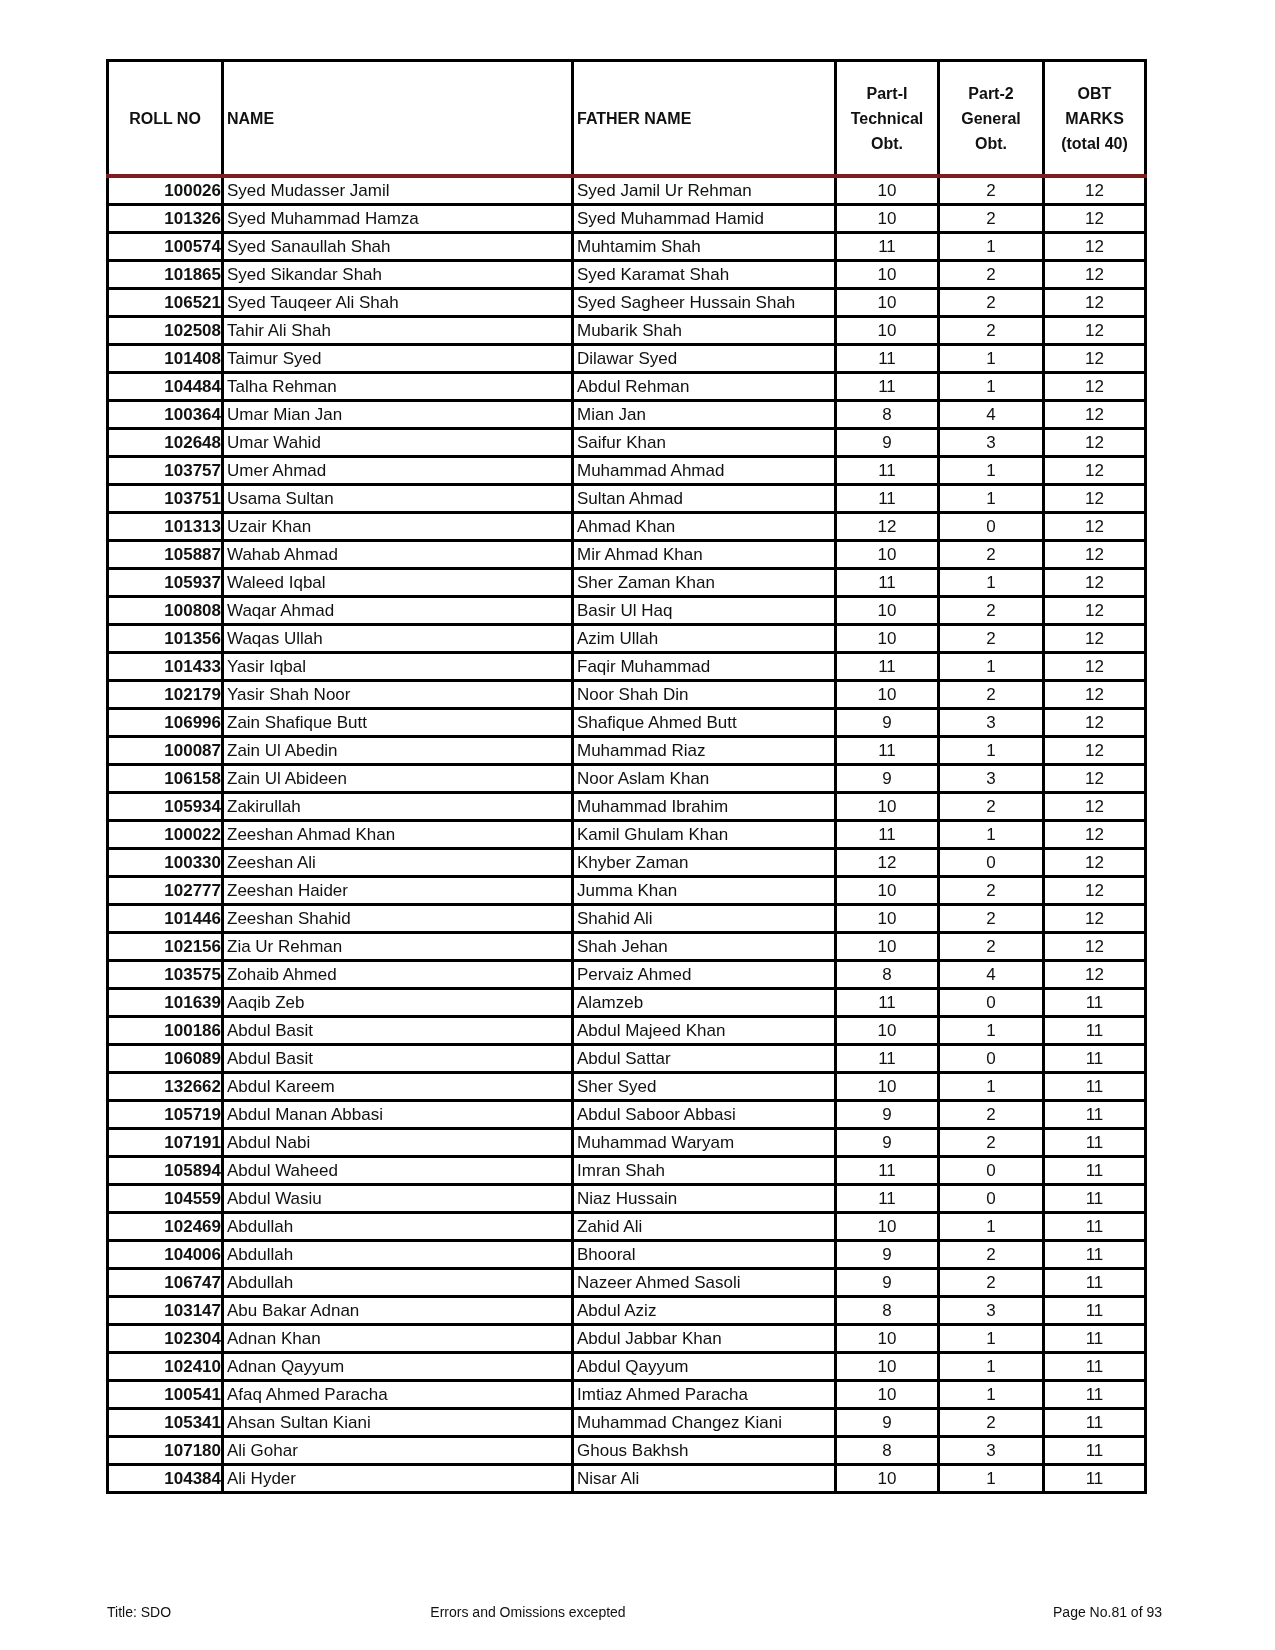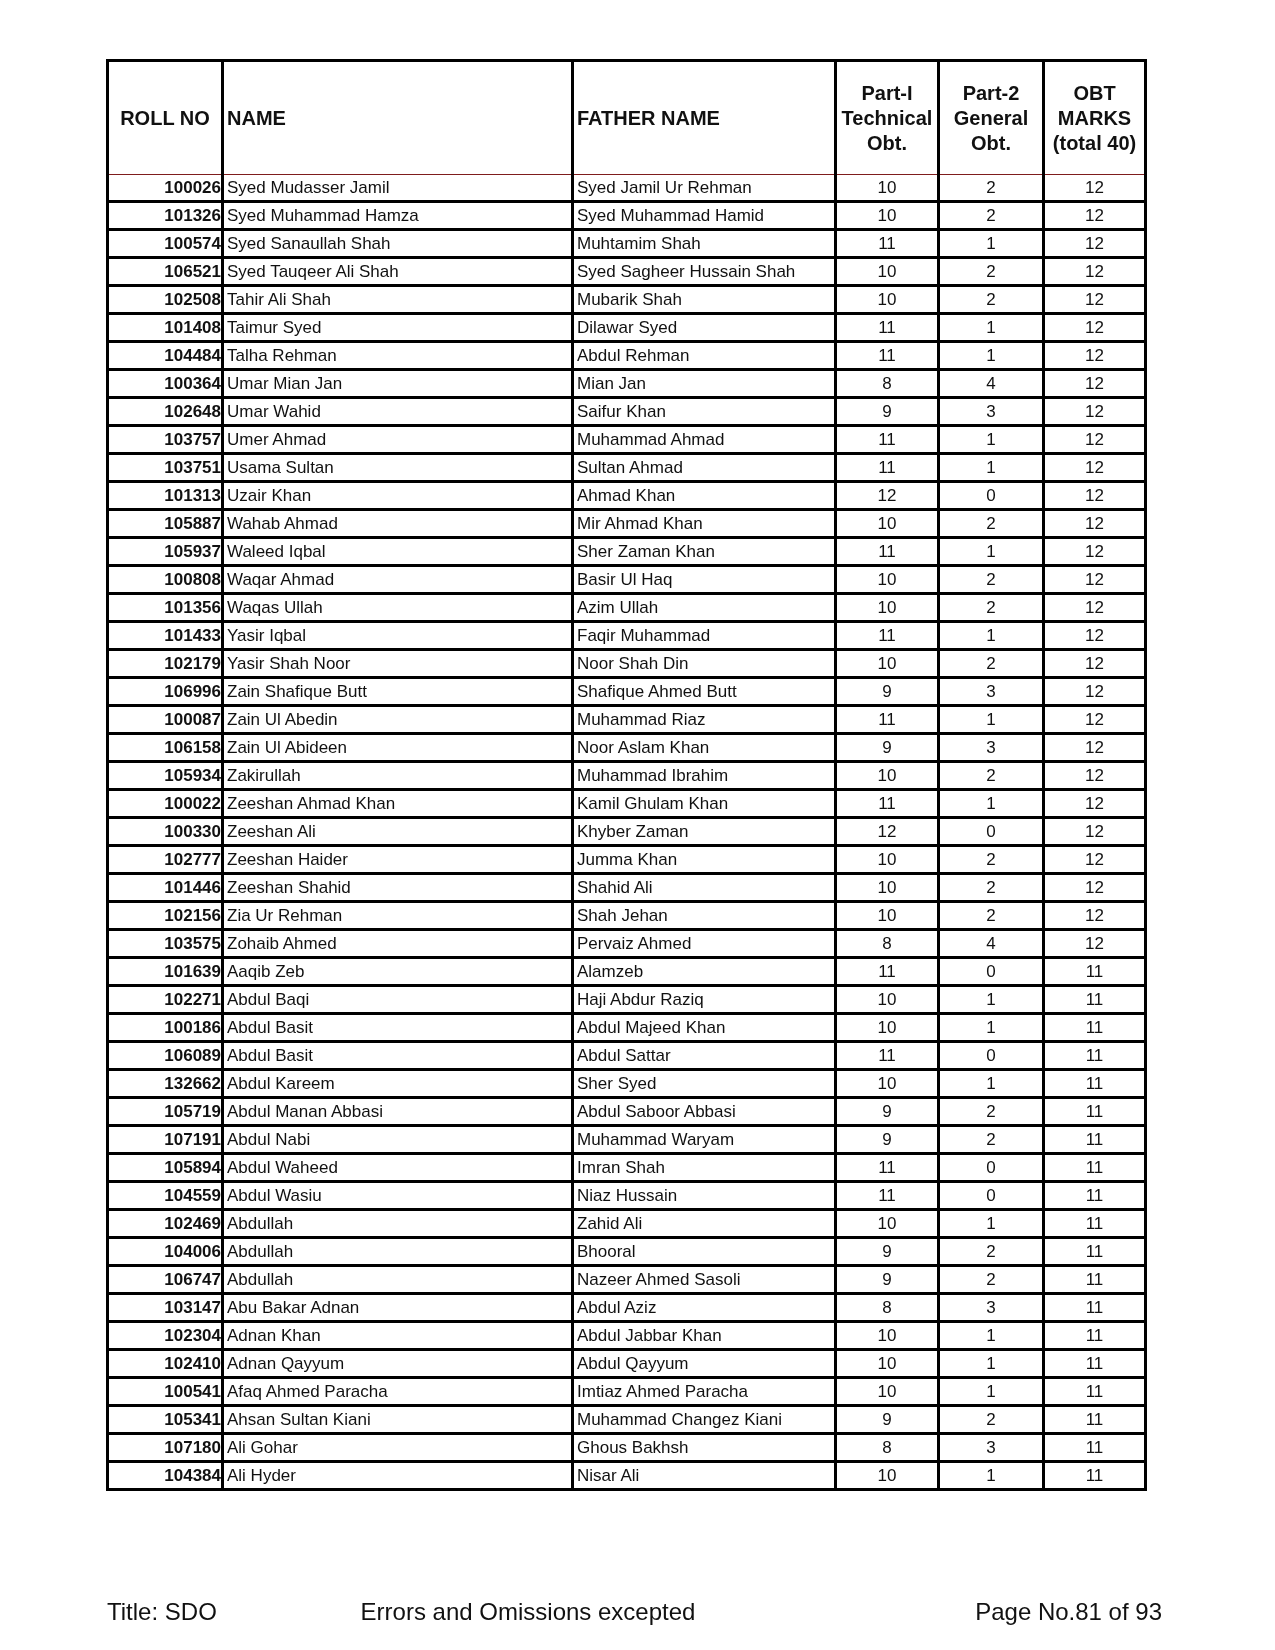--- a/index.html
+++ b/index.html
@@ -14,34 +14,34 @@
   #results-table col.c-name { width: 350px; }
   #results-table col.c-father { width: 263px; }
   #results-table col.c-p1 { width: 103px; }
   #results-table col.c-p2 { width: 105px; }
   #results-table col.c-obt { width: 102px; }
   #results-table th, #results-table td {
     border-left: 3px solid #000; border-right: 3px solid #000;
     padding: 0; overflow: hidden; white-space: nowrap;
   }
   #results-table th {
-    height: 112px; font-size: 20px; font-weight: bold; line-height: 25px;
-    border-bottom: 1px solid #7f1d1d; vertical-align: middle;
+    height: 112px; font-size: 16px; font-weight: bold; line-height: 25px;
+    border-bottom: 4px solid #7f1d1d; vertical-align: middle;
   }
   #results-table th.left { text-align: left; padding-left: 3px; margin-left: 36px; }
   #results-table th.center { text-align: center; white-space: normal; }
   #results-table td {
     height: 25px; font-size: 17px; line-height: 25px;
     border-top: 3px solid #000;
   }
   #results-table tbody tr:first-child td { border-top: none; }
   #results-table td.roll { text-align: right; font-weight: bold; }
   #results-table td.text { text-align: left; padding-left: 3px; }
   #results-table td.num { text-align: center; }
-  .footer { position: absolute; top: 1600px; font-size: 24px; line-height: 24px; }
+  .footer { position: absolute; top: 1600px; font-size: 14px; line-height: 24px; }
   #footer-title { left: 107px; }
   #footer-note { left: 0; width: 1020px; text-align: center; padding-left: 36px; box-sizing: border-box; }
   #footer-page { right: 113px; }
 </style>
 </head>
 <body>
 
 <table id="results-table">
   <colgroup>
     <col class="c-roll">
@@ -92,20 +92,28 @@
       </tr>
       <tr>
         <td class="roll">100574</td>
         <td class="text">Syed Sanaullah Shah</td>
         <td class="text">Muhtamim Shah</td>
         <td class="num">11</td>
         <td class="num">1</td>
         <td class="num">12</td>
       </tr>
       <tr>
+        <td class="roll">101865</td>
+        <td class="text">Syed Sikandar Shah</td>
+        <td class="text">Syed Karamat Shah</td>
+        <td class="num">10</td>
+        <td class="num">2</td>
+        <td class="num">12</td>
+      </tr>
+      <tr>
         <td class="roll">106521</td>
         <td class="text">Syed Tauqeer Ali Shah</td>
         <td class="text">Syed Sagheer Hussain Shah</td>
         <td class="num">10</td>
         <td class="num">2</td>
         <td class="num">12</td>
       </tr>
       <tr>
         <td class="roll">102508</td>
         <td class="text">Tahir Ali Shah</td>
@@ -297,28 +305,20 @@
         <td class="num">8</td>
         <td class="num">4</td>
         <td class="num">12</td>
       </tr>
       <tr>
         <td class="roll">101639</td>
         <td class="text">Aaqib Zeb</td>
         <td class="text">Alamzeb</td>
         <td class="num">11</td>
         <td class="num">0</td>
-        <td class="num">11</td>
-      </tr>
-      <tr>
-        <td class="roll">102271</td>
-        <td class="text">Abdul Baqi</td>
-        <td class="text">Haji Abdur Raziq</td>
-        <td class="num">10</td>
-        <td class="num">1</td>
         <td class="num">11</td>
       </tr>
       <tr>
         <td class="roll">100186</td>
         <td class="text">Abdul Basit</td>
         <td class="text">Abdul Majeed Khan</td>
         <td class="num">10</td>
         <td class="num">1</td>
         <td class="num">11</td>
       </tr>

